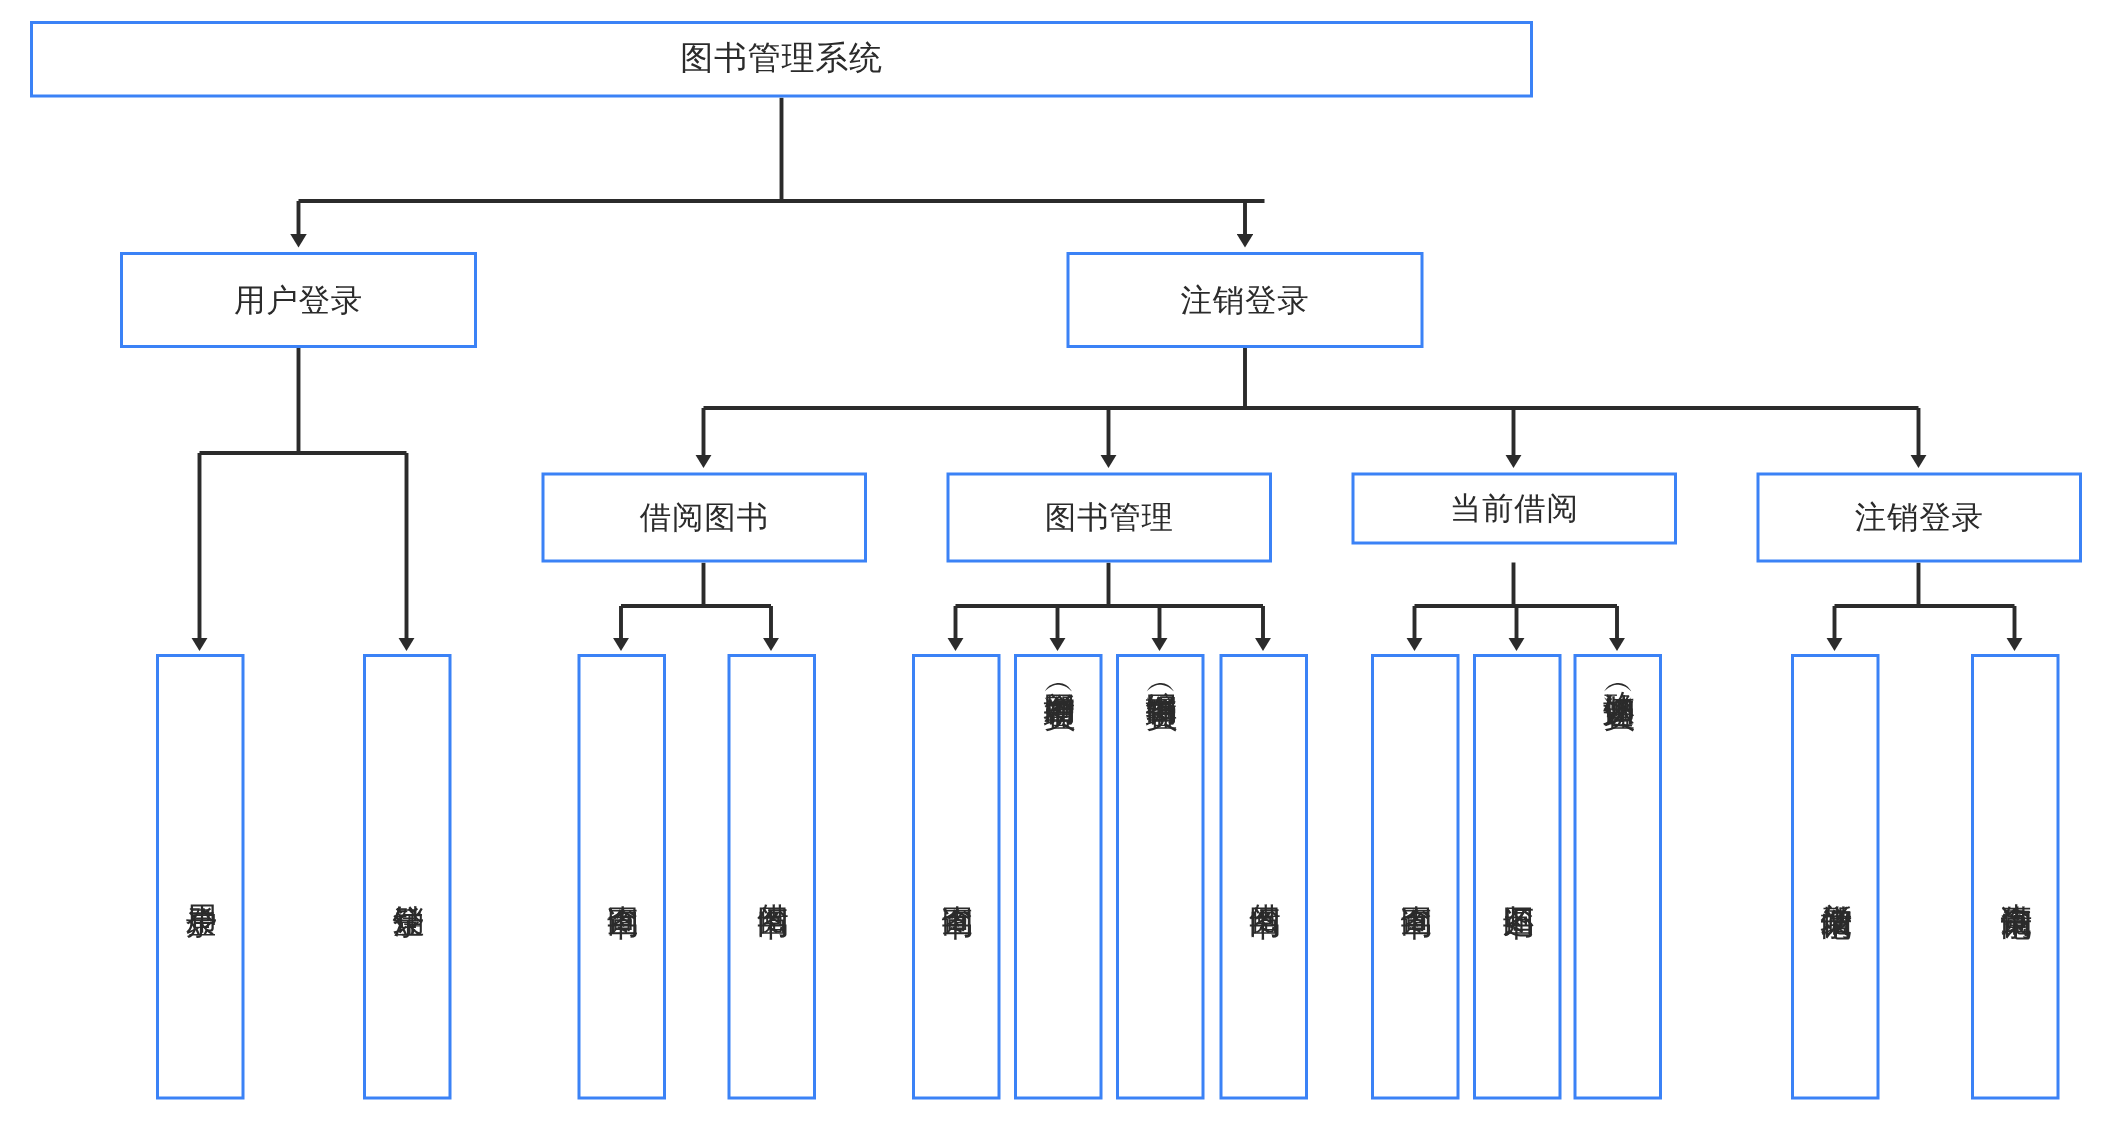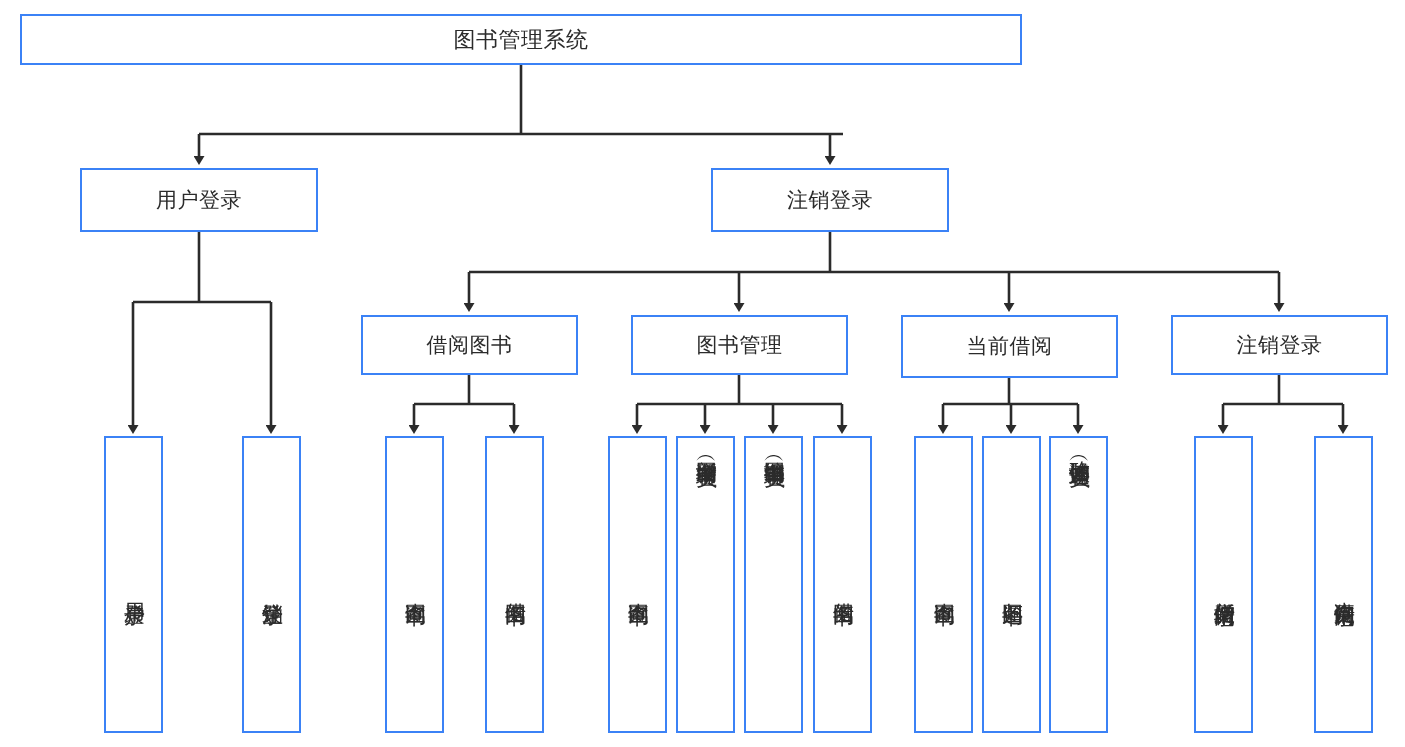--- a/index.html
+++ b/index.html
@@ -147,21 +147,21 @@
   </div>
 
   <div class="node" style="left:361px; top:315px; width:217px; height:60px;">
     <span class="node-label">借阅图书</span>
   </div>
 
   <div class="node" style="left:631px; top:315px; width:217px; height:60px;">
     <span class="node-label">图书管理</span>
   </div>
 
-  <div class="node" style="left:901px; top:315px; width:217px; height:63px;">
+  <div class="node" style="left:901px; top:315px; width:217px; height:48px;">
     <span class="node-label">当前借阅</span>
   </div>
 
   <div class="node" style="left:1171px; top:315px; width:217px; height:60px;">
     <span class="node-label">注销登录</span>
   </div>
 
   <div class="node vertical center-text" style="left:104px; top:436px; width:59px; height:297px;">
     <span class="node-label">用户登录</span>
   </div>

